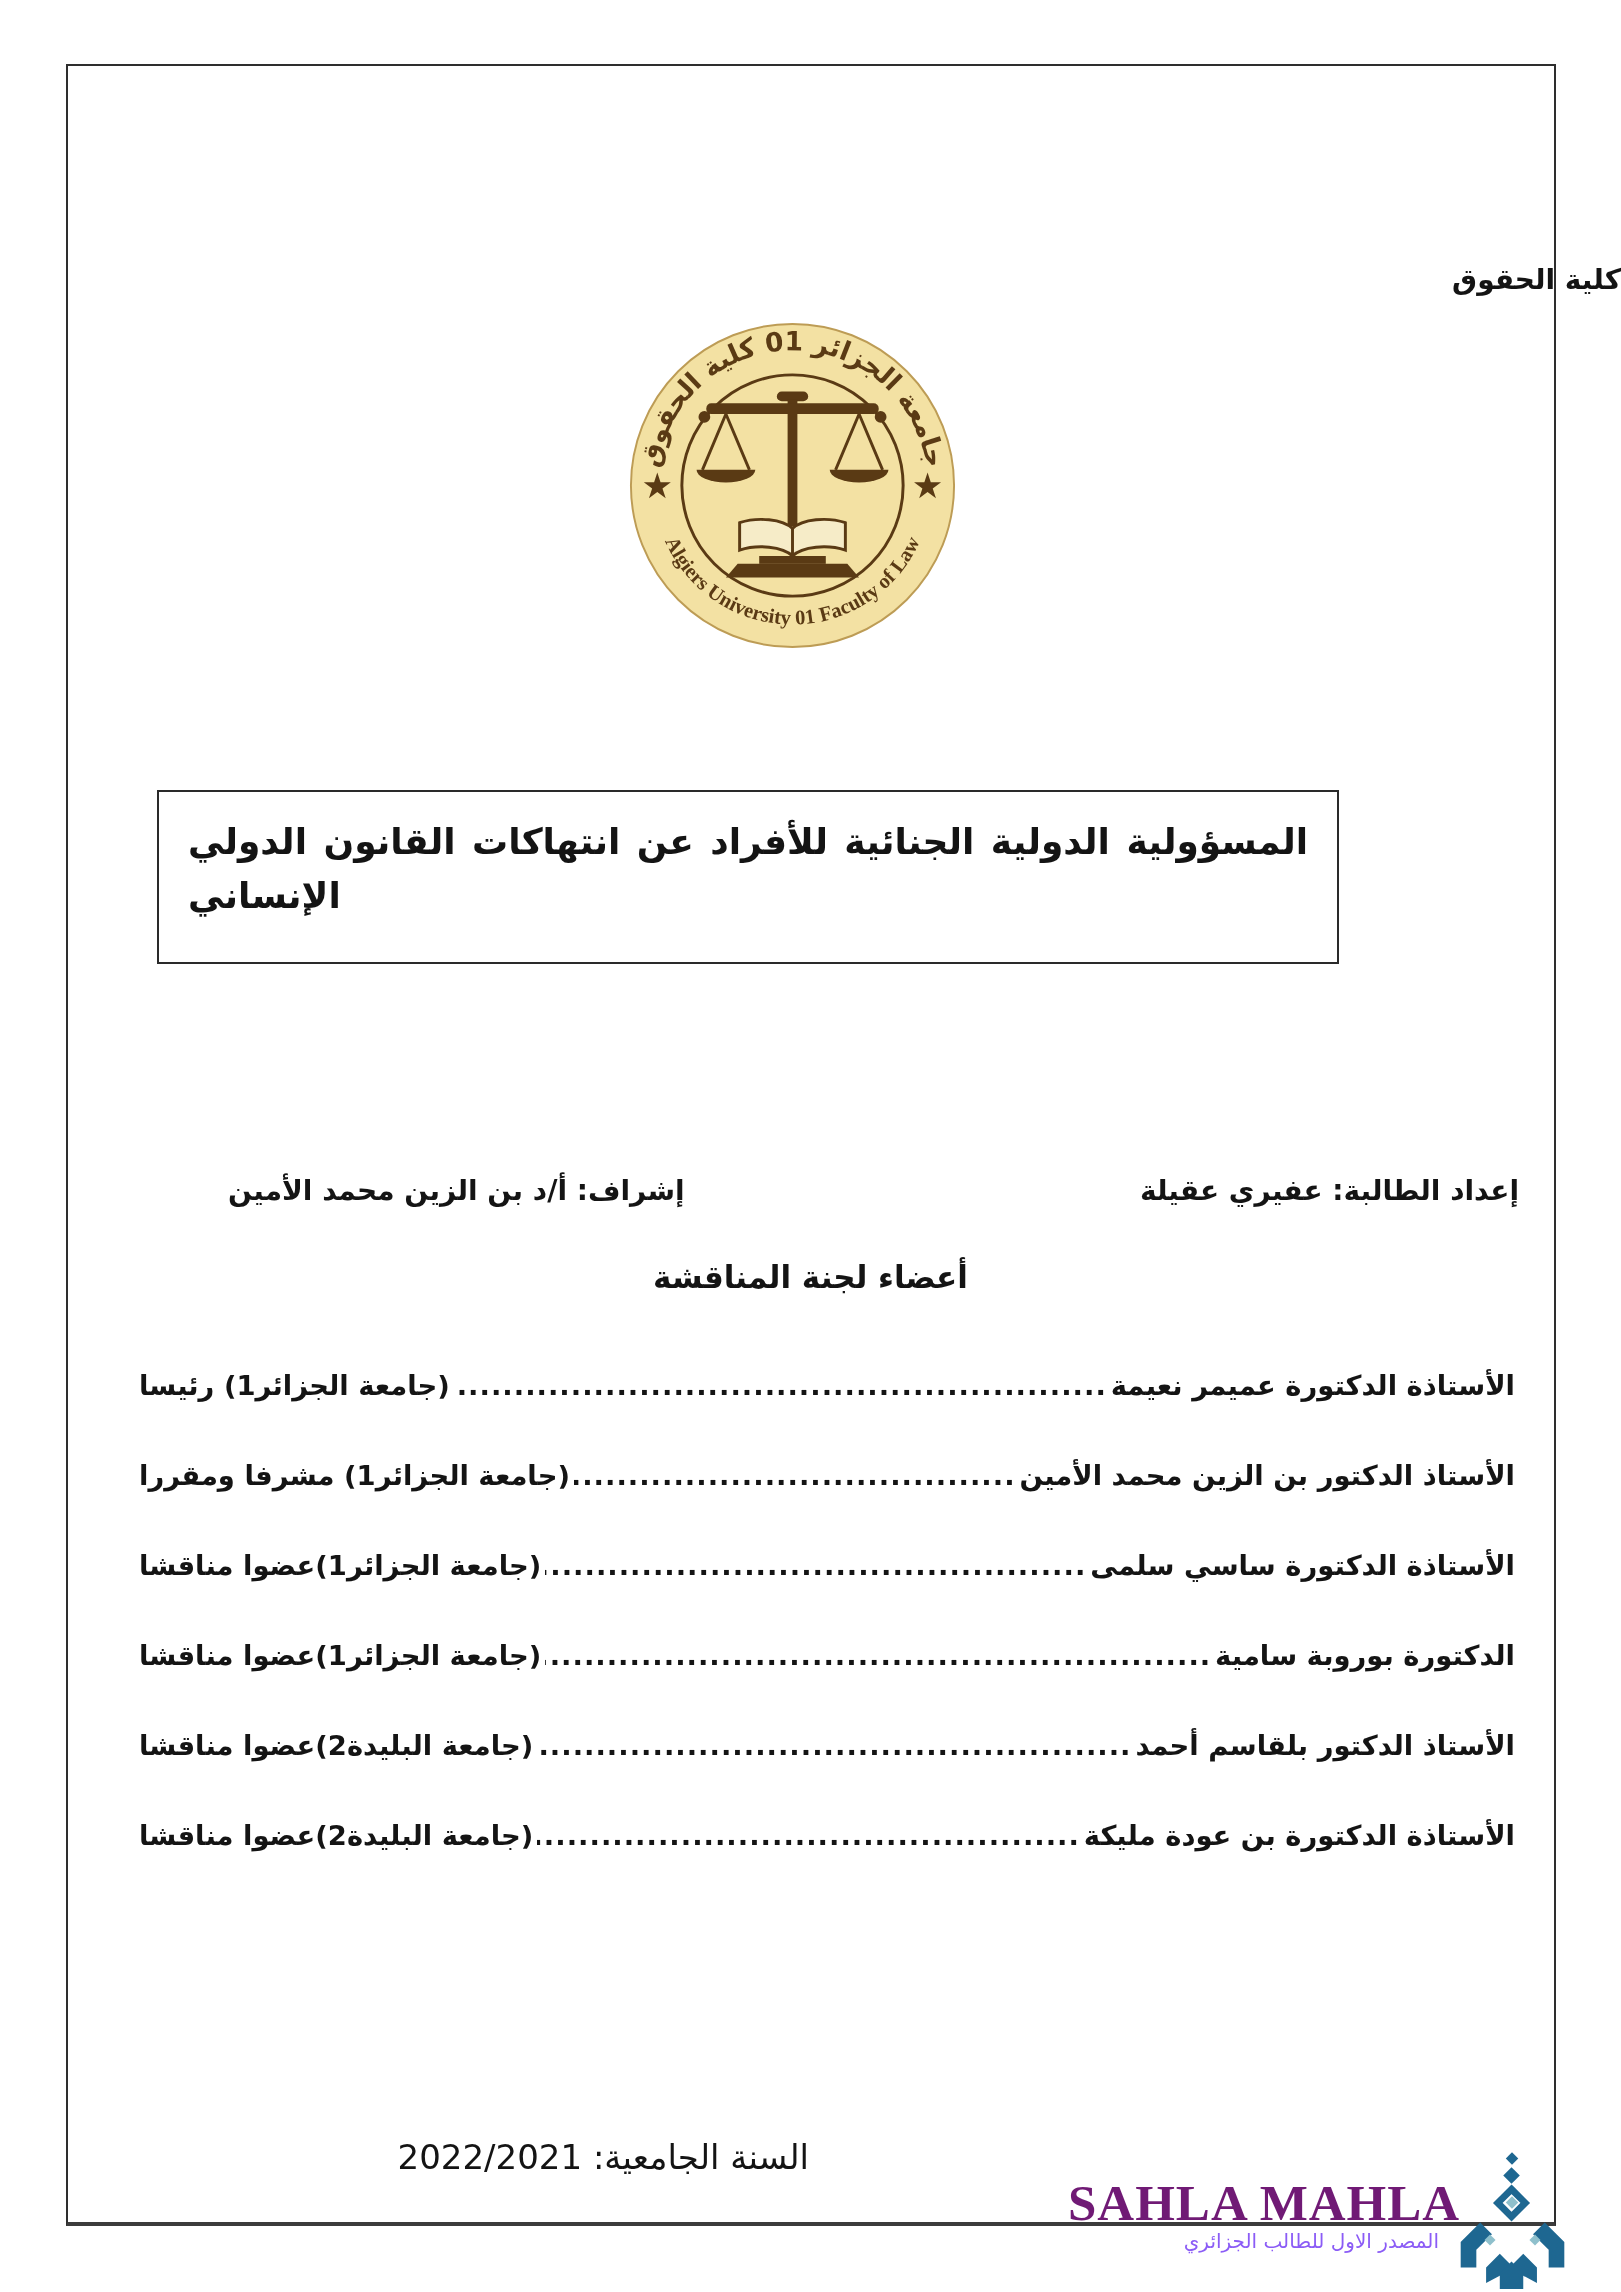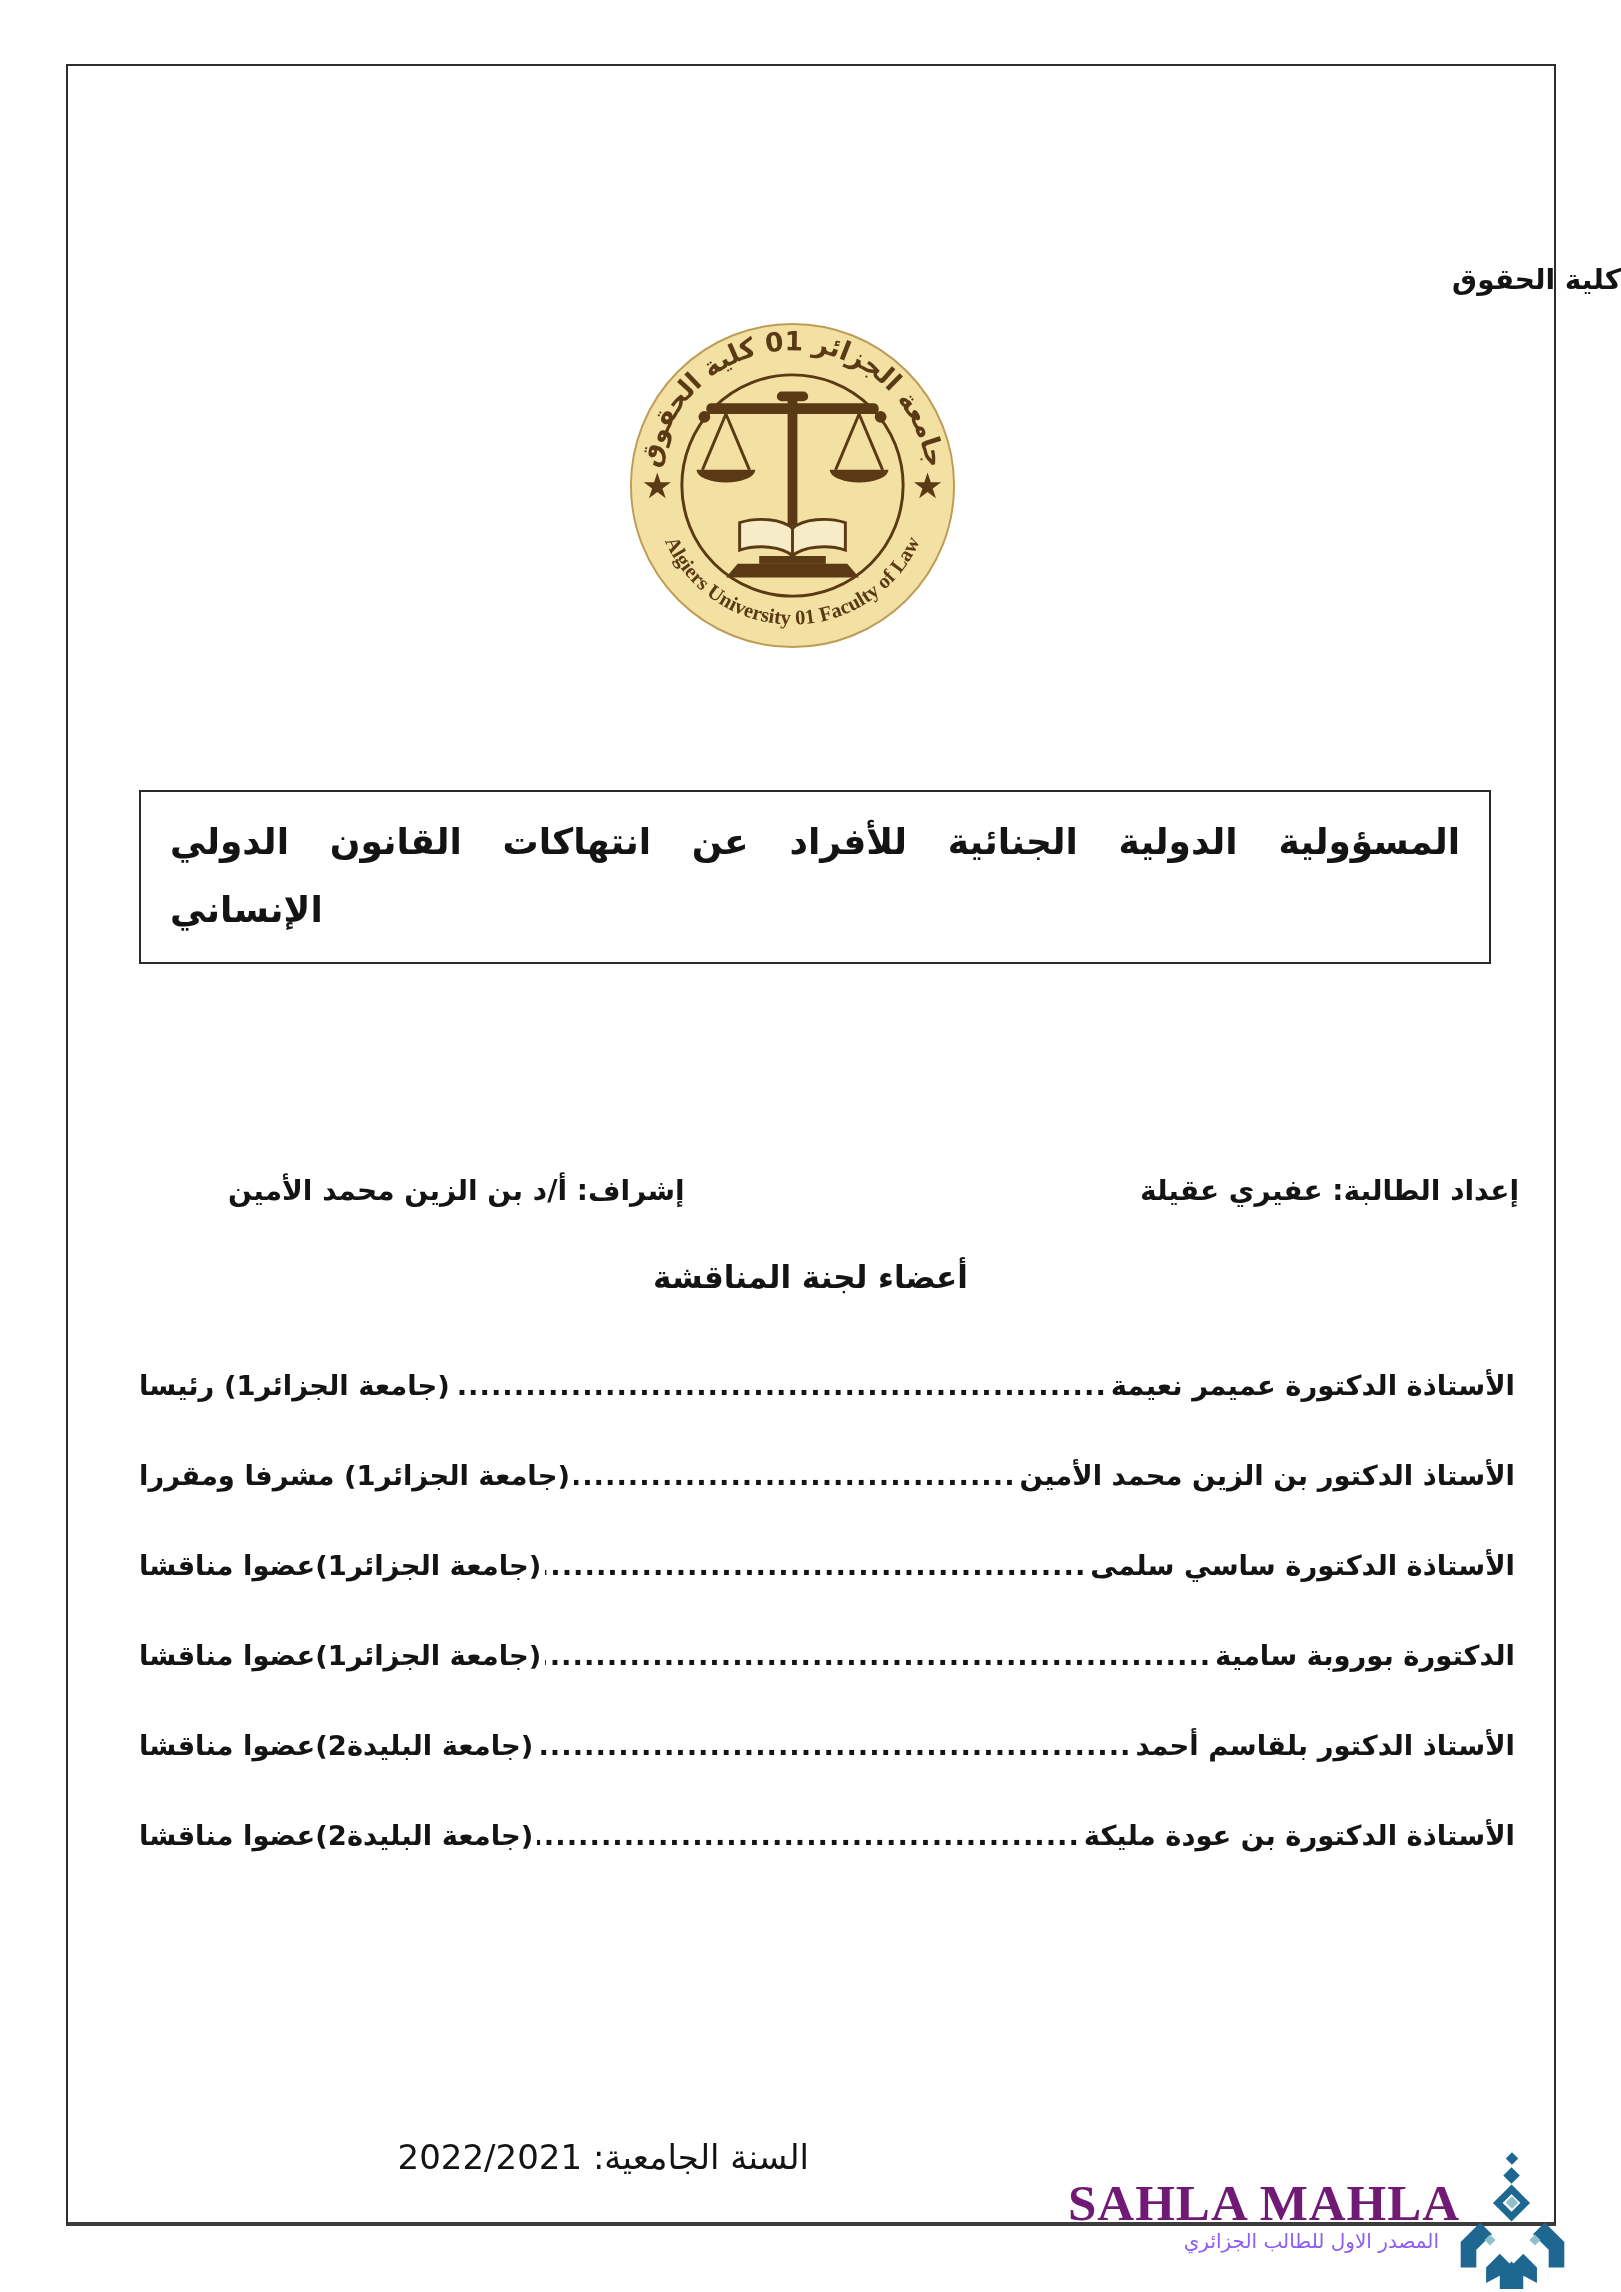--- a/index.html
+++ b/index.html
@@ -14,30 +14,30 @@
   .uni-name {
     position:absolute; top:182px; left:0; right:0; text-align:center;
     direction:rtl; font-size:30px; font-weight:bold; z-index:2;
   }
   .faculty-name {
     position:absolute; top:263px; left:0; right:0; text-align:right;
     direction:rtl; font-size:28px; font-weight:bold; z-index:2;
   }
   .seal { position:absolute; left:628px; top:321px; z-index:2; }
   .title-box {
-    position:absolute; left:139px; top:790px; width:1352px; height:174px;
+    position:absolute; left:157px; top:790px; width:1182px; height:174px;
     box-sizing:border-box; border:2px solid #2a2a2a; background:#fff;
     padding:29px 29px 0 29px; z-index:2;
   }
   .title-l1 {
     direction:rtl; font-size:36px; font-weight:bold; line-height:1.15;
     text-align:justify; text-align-last:justify;
   }
   .title-l2 {
-    direction:rtl; font-size:36px; font-weight:bold; text-align:left; margin-top:27px;
+    direction:rtl; font-size:36px; font-weight:bold; text-align:left; margin-top:13px;
   }
   .subtitle {
     position:absolute; top:972px; left:0; right:0; text-align:center;
     direction:rtl; font-size:26.5px; z-index:2;
   }
   .prep-row {
     position:absolute; top:1174px; left:228px; right:102px; z-index:2;
     display:flex; justify-content:space-between; direction:rtl;
     font-size:28px; font-weight:bold;
   }

